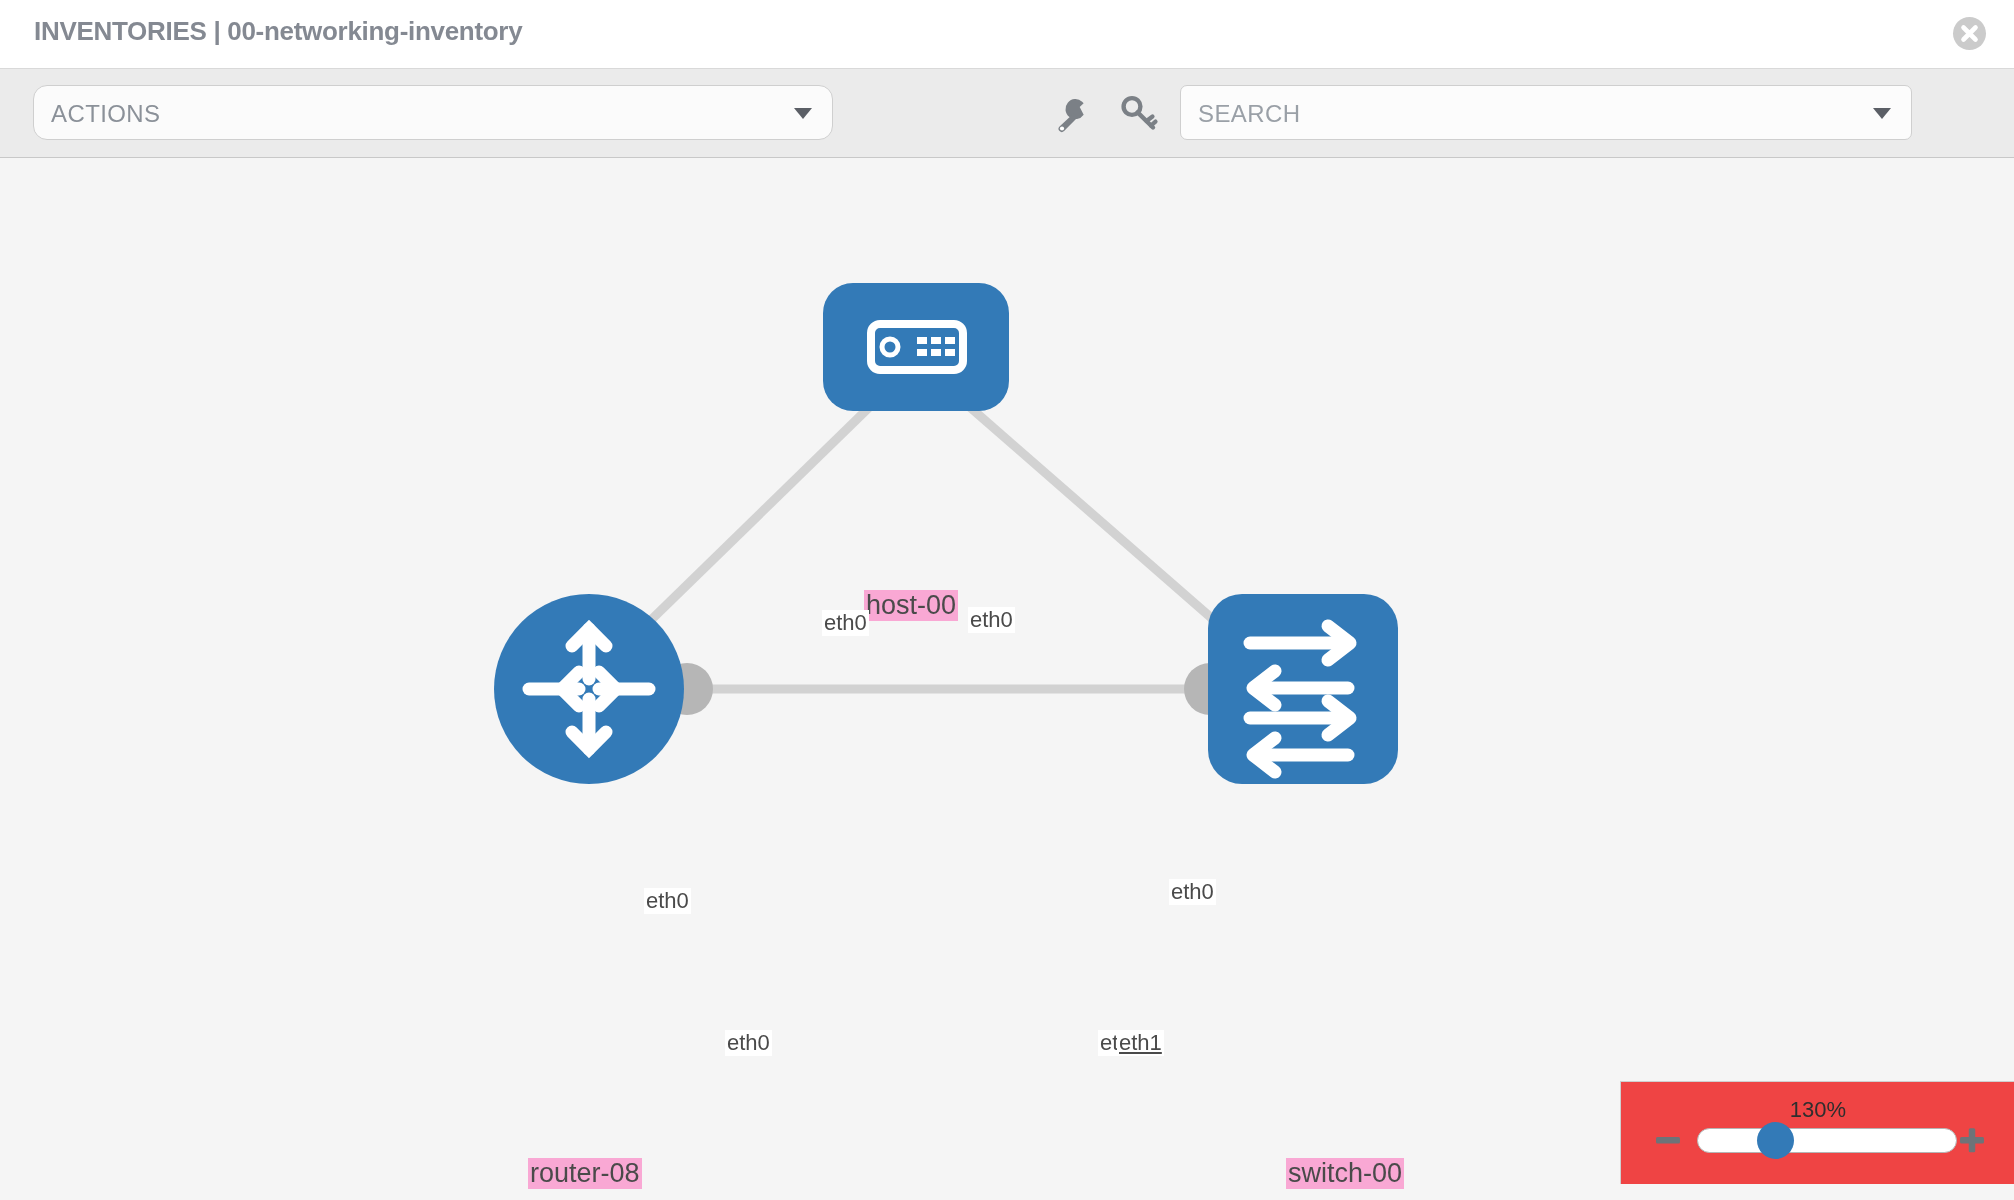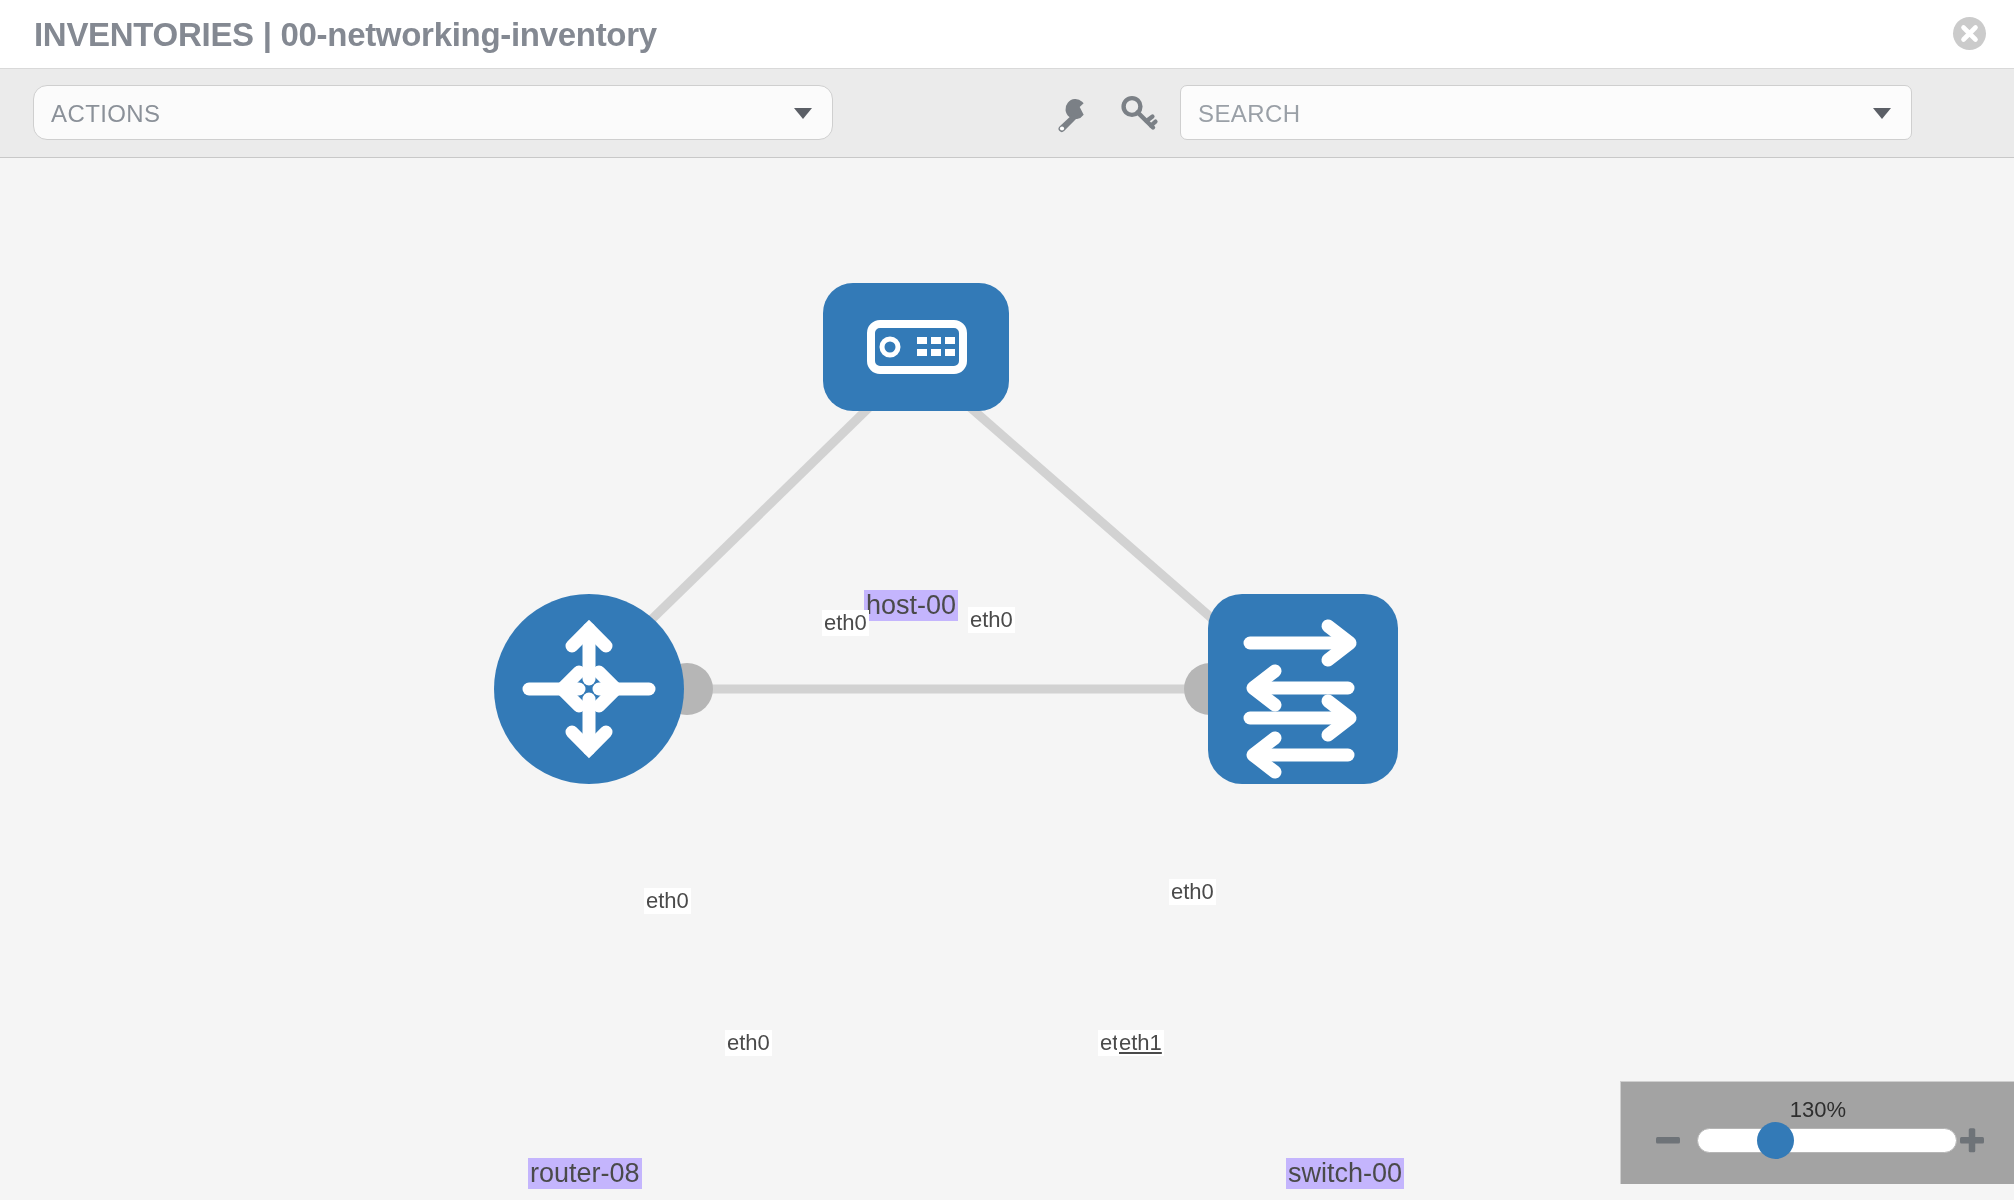--- a/index.html
+++ b/index.html
@@ -13,21 +13,21 @@
   #app { position: relative; width: 2014px; height: 1200px; }
 
   
   .header {
     position: absolute; left: 0; top: 0;
     width: 2014px; height: 68px;
     background: #ffffff;
   }
   .page-title {
     position: absolute; left: 34px; top: 16px;
-    font-size: 33px; font-weight: bold;
+    font-size: 26px; font-weight: bold;
     letter-spacing: -0.3px;
     color: #848992;
     white-space: nowrap;
   }
   .close-btn {
     position: absolute; right: 28px; top: 17px;
     width: 33px; height: 33px; border-radius: 50%;
     background: #cbcbcb;
     cursor: pointer;
   }
@@ -88,37 +88,37 @@
     position: absolute; left: 0; top: 158px;
     width: 2014px; height: 1042px;
     background: #f5f5f5;
     overflow: hidden;
   }
   .topology-svg { position: absolute; left: 0; top: 0; }
 
   .node-label {
     position: absolute;
     font-size: 27px; color: #4a4a4a;
-    background: #c4b5fd;
+    background: #f9a8d4;
     white-space: nowrap;
     padding: 0 2px;
   }
   .port-label {
     position: absolute;
     font-size: 22px; color: #4a4a4a;
     background: #ffffff;
     white-space: nowrap;
     padding: 0 2px;
   }
 
   
   .zoom-panel {
     position: absolute; left: 1620px; top: 1081px;
     width: 394px; height: 103px;
-    background: #a3a3a3;
+    background: #ef4444;
     border-top: 1px solid #cfcfcf;
     border-left: 1px solid #cfcfcf;
   }
   .zoom-value {
     position: absolute; left: 0; top: 15px;
     width: 394px; text-align: center;
     font-size: 22px; color: #2e2e2e;
   }
   .zoom-minus, .zoom-plus {
     position: absolute; top: 44px;

